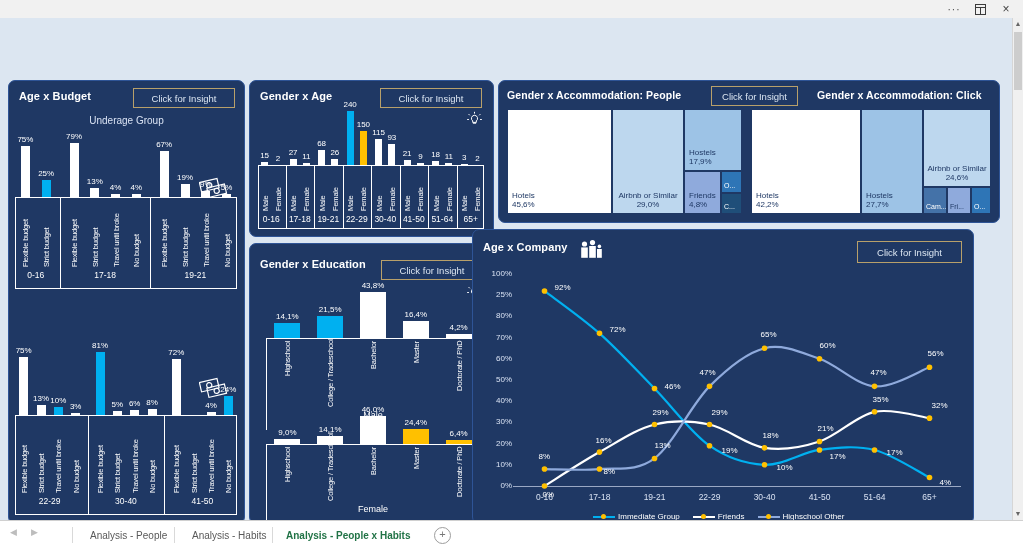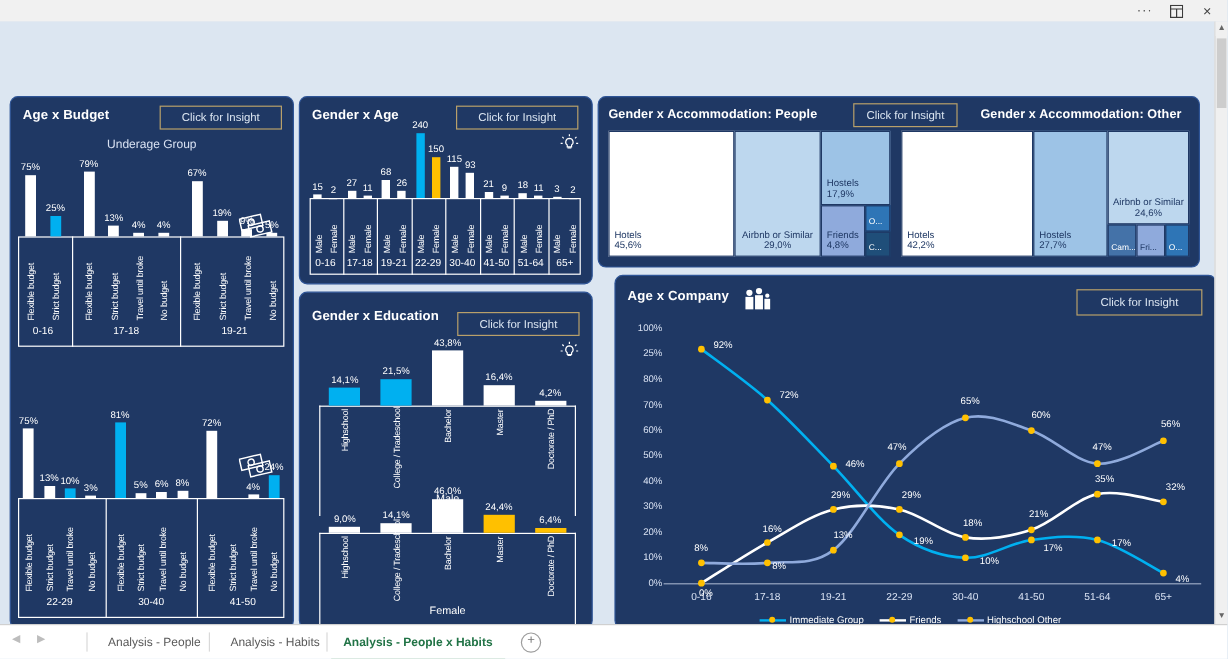--- a/index.html
+++ b/index.html
@@ -337,21 +337,21 @@
           <div class="bar orange" style="left: 195.6px; top: 196.16px; width: 26px; height: 3.84px;"></div>
           <div class="dlabel" style="left: 186.6px; top: 185.16px; width: 44px;">6,4%</div>
           <div class="catlabel" style="left: 204.6px; top: 203px; height: 54px; text-align: right;">Doctorate / PhD</div>
           <div class="grouplabel" style="left: 16px; top: 260px; width: 214px; font-size: 9px;">Female</div>
         </div>
     </div>
 
     <div class="panel" id="p-accom" style="left:498px;top:62px;width:500px;height:141px;">
       <div class="ptitle" style="left:8px;top:8px;font-size:10.5px;">Gender x Accommodation: People</div>
       <div class="btn-insight" style="left:212px;top:5px;width:85px;height:18px;">Click for Insight</div>
-      <div class="ptitle" style="left:318px;top:8px;font-size:10.5px;">Gender x Accommodation: Other</div>
+      <div class="ptitle" style="left:318px;top:8px;font-size:10.5px;">Gender x Accommodation: Click</div>
       <div id="tm-female" style="position:absolute;left:8px;top:28px;width:235px;height:105px;">
           <div class="tm" style="left: 0px; top: 0px; width: 105px; height: 105px; background: rgb(255, 255, 255);">
             <div class="lab">Hotels<br>45,6%</div>
           </div>
           <div class="tm" style="left: 105px; top: 0px; width: 72px; height: 105px; background: rgb(189, 215, 238);">
             <div class="lab c">Airbnb or Similar<br>29,0%</div>
           </div>
           <div class="tm" style="left: 177px; top: 0px; width: 58px; height: 62px; background: rgb(157, 195, 230);">
             <div class="lab">Hostels<br>17,9%</div>
           </div>
@@ -380,21 +380,21 @@
           </div>
           <div class="tm" style="left: 196px; top: 78px; width: 24px; height: 27px; background: rgb(143, 170, 220);">
             <div class="lab tiny">Fri...</div>
           </div>
           <div class="tm" style="left: 220px; top: 78px; width: 20px; height: 27px; background: rgb(46, 117, 182);">
             <div class="lab tiny" style="color: rgb(255, 255, 255);">O...</div>
           </div>
         </div>
     </div>
 
-    <div class="panel" id="p-company" style="left:512px;top:211px;width:500px;height:293px;">
+    <div class="panel" id="p-company" style="left:472px;top:211px;width:500px;height:293px;">
       <div class="ptitle" style="left:10px;top:11px;font-size:11px;">Age x Company</div>
       <span style="position:absolute;left:105px;top:8px;">
         <svg width="26" height="24" viewBox="0 0 26 24" fill="#ffffff">
           <circle cx="6.5" cy="6" r="2.6"></circle>
             <rect x="3.2" y="9.4" width="6.6" height="10.4"></rect>
           <circle cx="14.5" cy="4.6" r="2.6"></circle>
             <rect x="11.2" y="8" width="6.6" height="11.8"></rect>
           <circle cx="21.4" cy="8.4" r="1.8"></circle>
             <rect x="19" y="11" width="4.8" height="8.8"></rect>
         </svg>

